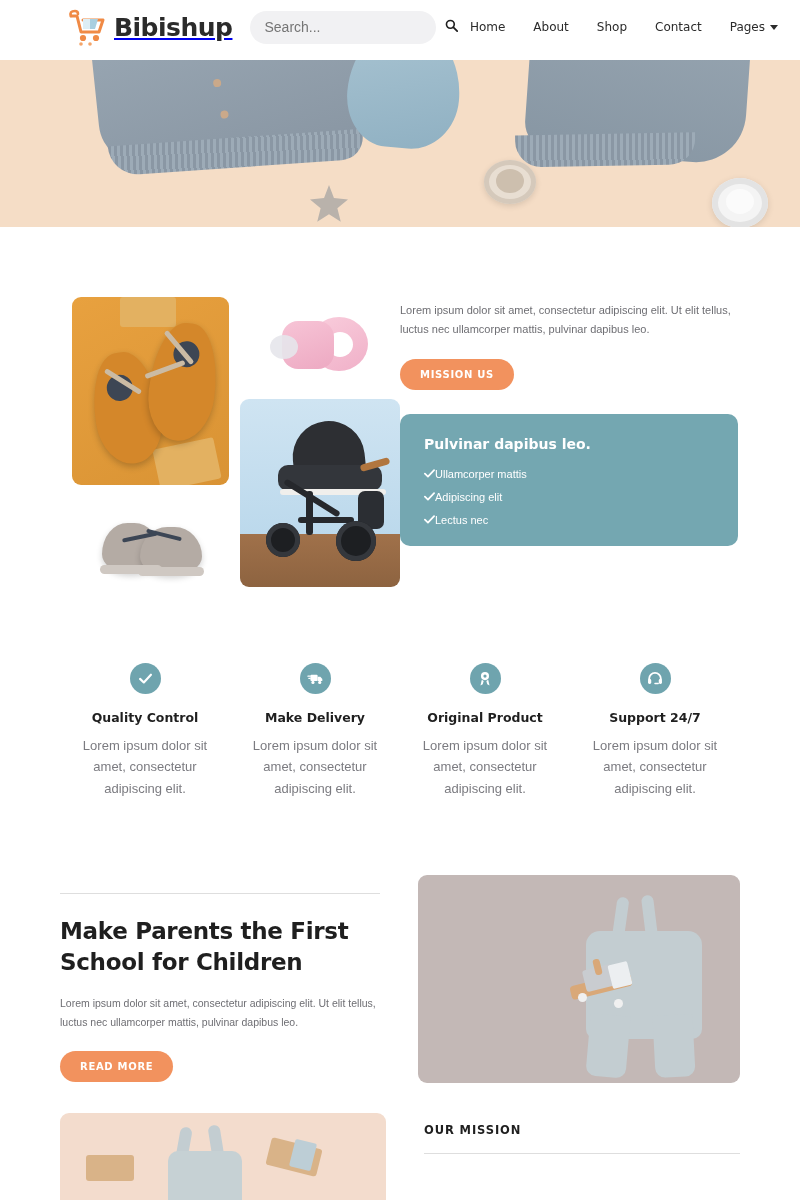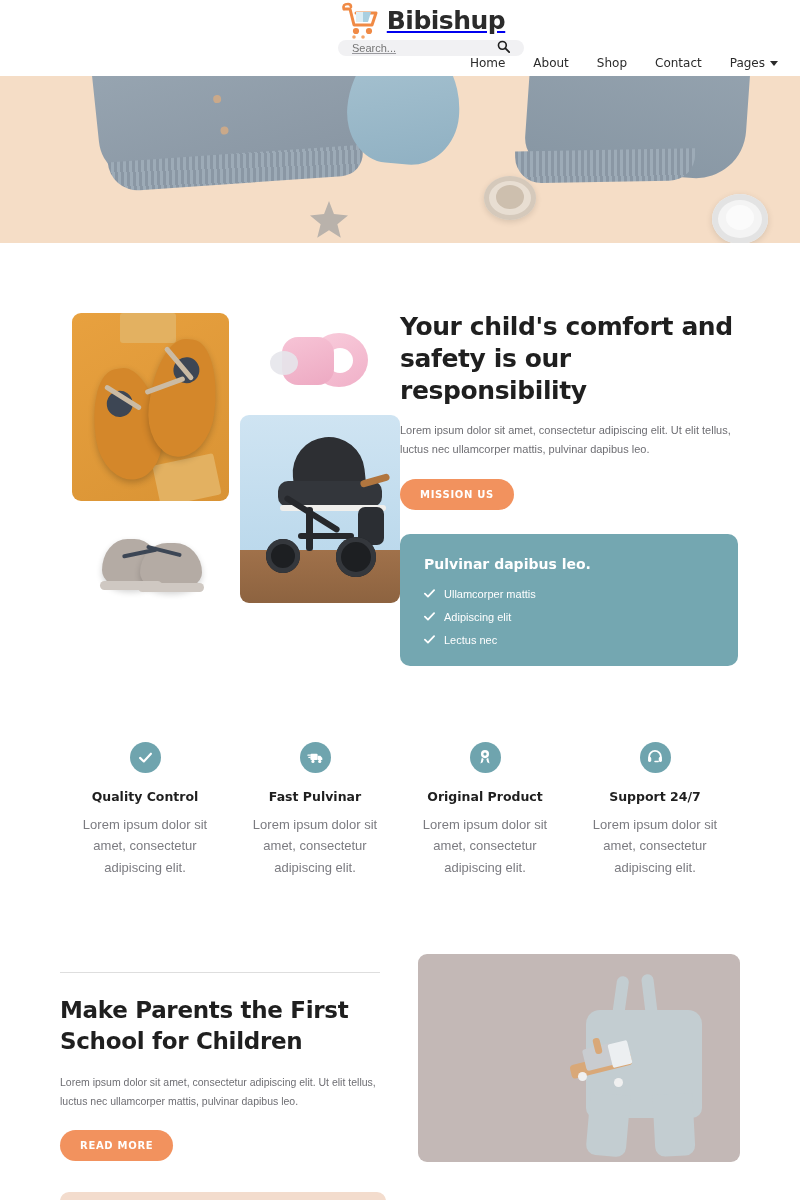--- a/index.html
+++ b/index.html
@@ -5,44 +5,43 @@
   * { margin:0; padding:0; box-sizing:border-box; }
   html,body { width:800px; height:1200px; overflow:hidden; }
   body {
     font-family:"Liberation Sans", sans-serif;
     background:#ffffff;
     color:#2b2b2b;
   }
 
   
   .header {
-    height:76px; width:800px;
+    height:60px; width:800px;
     background:#fff;
     display:flex; align-items:center;
     padding:0 22px 6px 66px;
-    position:relative; z-index:5;flex-direction:column;
+    position:relative; z-index:5;
   }
   .brand { display:flex; align-items:center; gap:6px; }
   .brand-mark { width:42px; height:40px; position:relative; }
   .brand-name {
     font-size:25px; font-weight:bold; letter-spacing:-0.5px;
     color:#2b2b2b; font-family:"DejaVu Sans", sans-serif;
   }
   .search-wrap {
     margin-left:18px;
     width:186px; height:33px; border-radius:17px;
     background:#f1f1f3;
     display:flex; align-items:center;
     padding:0 14px;
   }
   .search-input {
     border:none; outline:none; background:transparent;
-    font-size:11px; color:#9a9a9f; flex:1;
+    font-size:14px; color:#9a9a9f; flex:1;
     font-family:"Liberation Sans", sans-serif;
-    text-decoration:underline;
   }
   .search-btn {
     background:none; border:none; cursor:pointer;
     display:flex; align-items:center; padding:0;
   }
   .nav { margin-left:auto; display:flex; align-items:center; gap:28px; }
   .nav-item {
     font-size:12px; color:#2b2b2b; text-decoration:none;
     display:flex; align-items:center; gap:5px; cursor:pointer;
     font-family:"DejaVu Sans", sans-serif;
@@ -173,21 +172,21 @@
     font-family:"DejaVu Sans", sans-serif;
   }
   .teal-card {
     margin-top:24px; background:#74a7b1; border-radius:10px;
     padding:22px 24px 20px; color:#fff; width:338px;
   }
   .teal-title {
     font-size:14px; font-weight:bold; margin-bottom:16px;
     font-family:"DejaVu Sans", sans-serif;
   }
-  .teal-li { display:flex; align-items:center; gap:9px; margin-bottom:11px; font-size:11px; }
+  .teal-li { display:flex; align-items:center; margin-bottom:11px; font-size:11px; }
   .teal-li:last-child{margin-bottom:0;}
   .tick { width:11px; height:11px; flex:none; }
 
   
   .features { display:flex; margin-top:76px; }
   .feature { flex:1; text-align:center; padding:0 12px; }
   .f-icon {
     width:31px; height:31px; border-radius:50%; background:#6fa4ae;
     margin:0 auto 16px; display:flex; align-items:center; justify-content:center;
   }
@@ -332,21 +331,20 @@
         <span class="str-bag"></span>
         <span class="str-frame" style="left:66px;top:92px;width:7px;height:44px;"></span>
         <span class="str-frame" style="left:40px;top:96px;width:64px;height:6px;transform:rotate(32deg);"></span>
         <span class="str-frame" style="left:58px;top:118px;width:56px;height:6px;"></span>
         <span class="wheel" style="left:26px;top:124px;width:34px;height:34px;"></span>
         <span class="wheel" style="left:96px;top:122px;width:40px;height:40px;"></span>
       </div>
     </div>
 
     <div class="about-text">
-      <h2 class="about-h2">Your child's comfort and safety is our responsibility</h2>
       <p class="about-p">Lorem ipsum dolor sit amet, consectetur adipiscing elit. Ut elit tellus, luctus nec ullamcorper mattis, pulvinar dapibus leo.</p>
       <button class="btn-orange">MISSION US</button>
 
       <div class="teal-card">
         <div class="teal-title">Pulvinar dapibus leo.</div>
 
         <div class="teal-li">
           <span class="tick">
             <svg width="11" height="11" viewBox="0 0 12 12">
                 <path d="M1 6.2 L4.3 9.4 L11 2.4" fill="none" stroke="#fff" stroke-width="1.9" stroke-linecap="round" stroke-linejoin="round"></path>
@@ -392,21 +390,21 @@
       <div class="f-icon">
         <svg width="17" height="15" viewBox="0 0 20 16">
           <rect x="4" y="3.5" width="8.5" height="7.5" rx="1.2" fill="#fff"></rect>
           <path d="M12.5 6 h3.2 l2.3 2.6 V11 h-5.5 z" fill="#fff"></path>
           <circle cx="7" cy="12.6" r="1.9" fill="#fff"></circle>
           <circle cx="15" cy="12.6" r="1.9" fill="#fff"></circle>
           <rect x="0.4" y="4.6" width="4" height="1.3" rx=".65" fill="#fff"></rect>
           <rect x="1.4" y="7.2" width="3" height="1.3" rx=".65" fill="#fff"></rect>
         </svg>
       </div>
-      <div class="f-title">Fast Pulvinar</div>
+      <div class="f-title">Make Delivery</div>
       <div class="f-desc">Lorem ipsum dolor sit amet, consectetur adipiscing elit.</div>
     </div>
 
     <div class="feature">
       <div class="f-icon">
         <svg width="14" height="16" viewBox="0 0 14 17">
           <circle cx="7" cy="5.4" r="4.3" fill="#fff"></circle>
           <circle cx="7" cy="5.4" r="1.7" fill="#6fa4ae"></circle>
           <path d="M3.6 9.4 L2.2 15.4 L4.6 14 L5.6 10.6 z" fill="#fff"></path>
           <path d="M10.4 9.4 L11.8 15.4 L9.4 14 L8.4 10.6 z" fill="#fff"></path>

